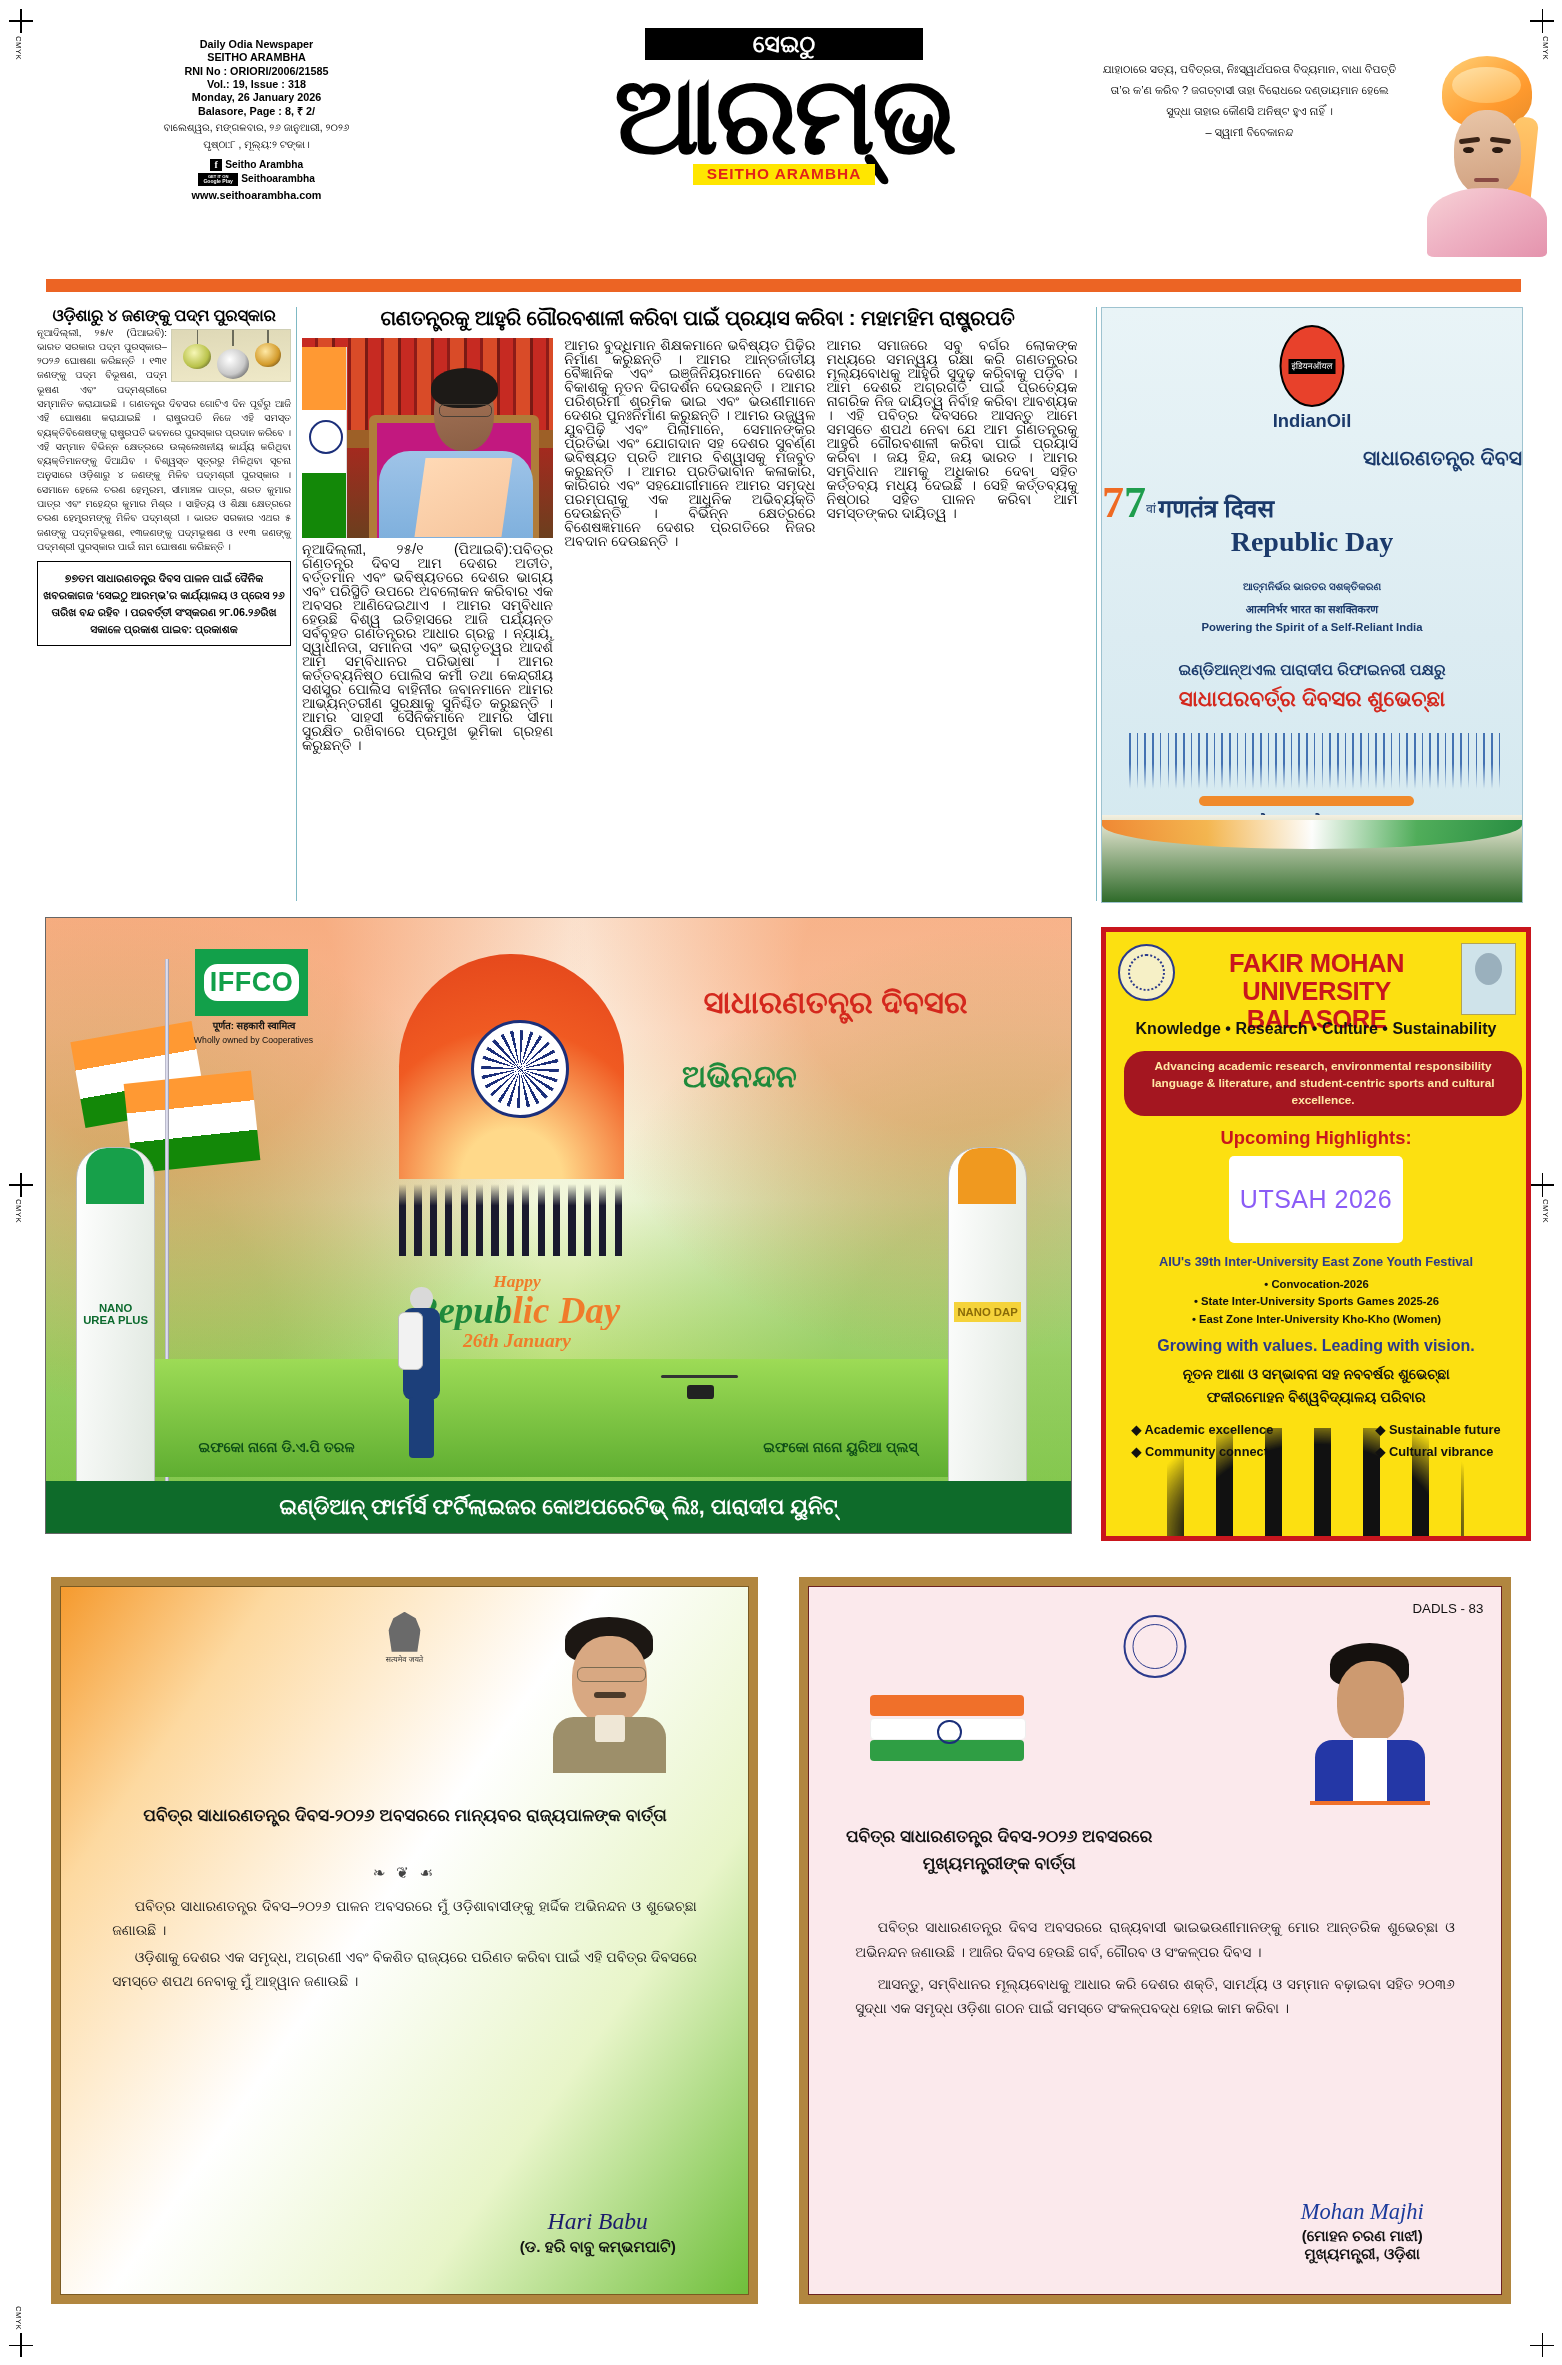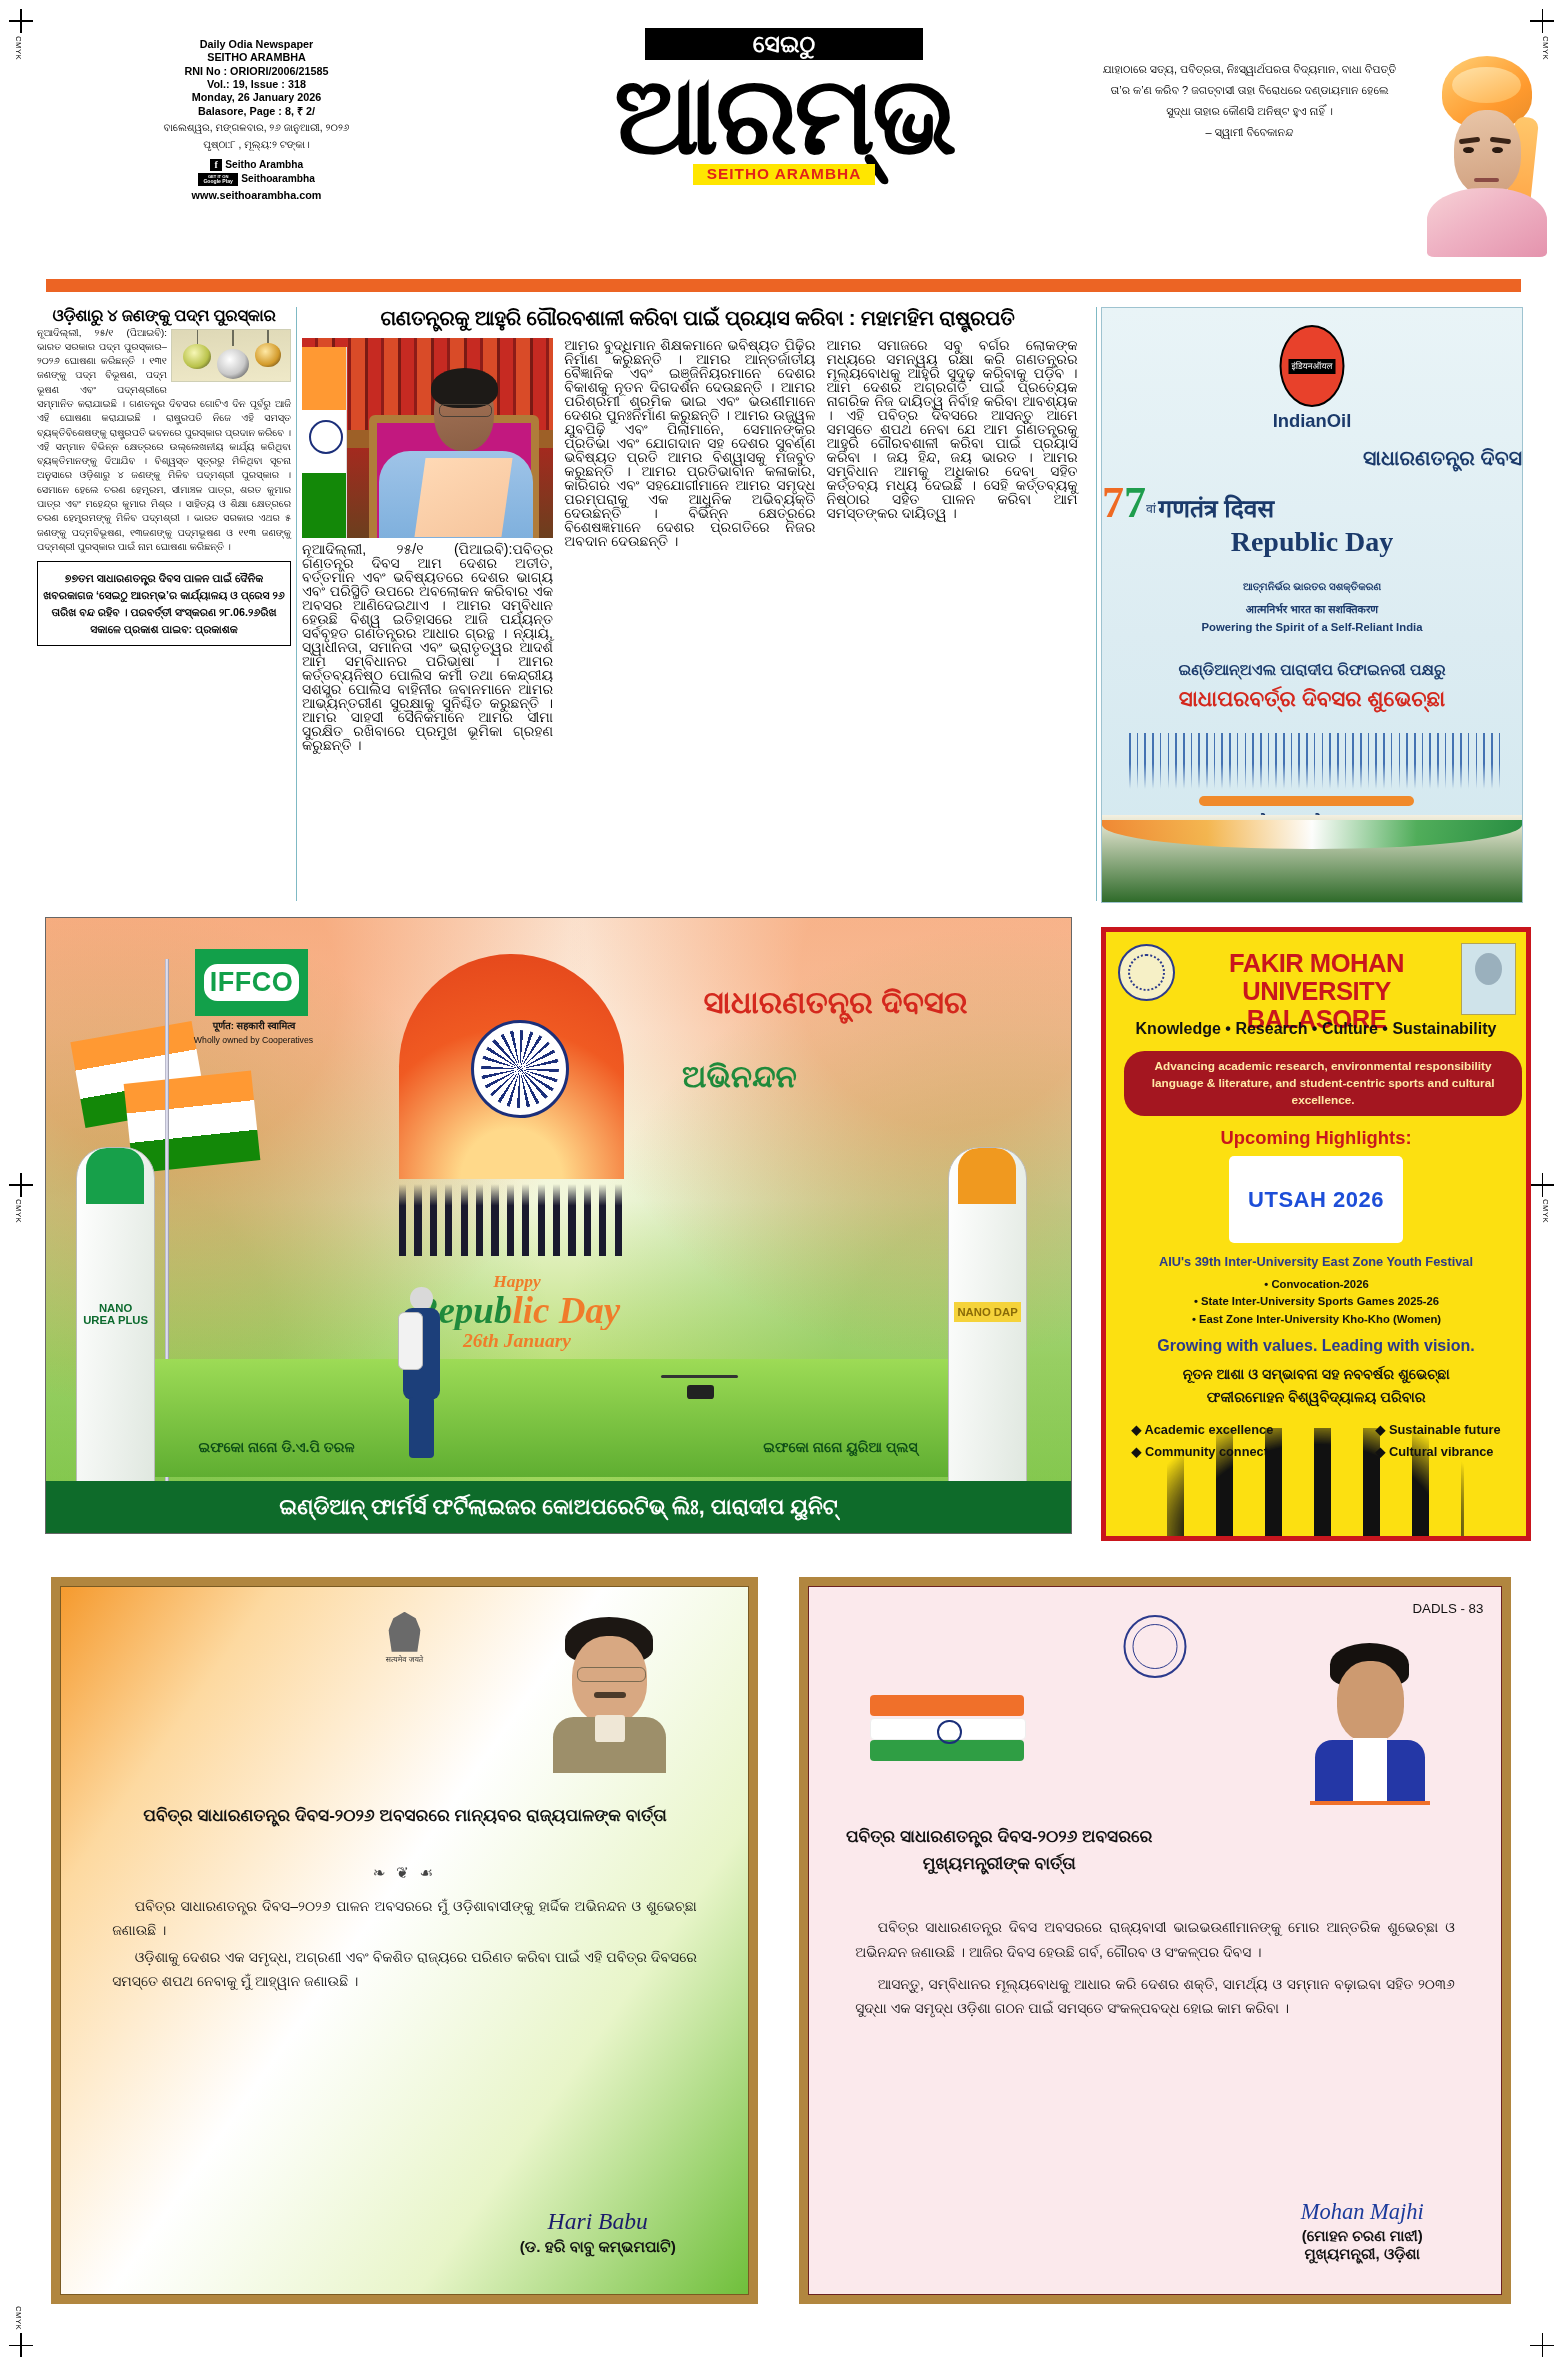--- a/index.html
+++ b/index.html
@@ -204,21 +204,21 @@
   .fmu-port{position:absolute;right:10.2px;top:11.3px;width:53px;height:70px;background:#cfe3ea;border:1.5px solid #b0a35a;}
   .fmu-port::after{content:"";position:absolute;left:13.3px;top:9.2px;width:27px;height:32px;border-radius:50%;background:#9ab0bd;}
   .fmu-t1{position:absolute;left:72px;top:17.4px;width:277px;text-align:center;font-size:25.6px;line-height:28px;
        font-weight:bold;color:#c9161d;font-family:"Liberation Sans",sans-serif;letter-spacing:-0.5px;}
   .fmu-t2{position:absolute;left:0;top:88px;width:100%;text-align:center;font-size:16px;font-weight:bold;color:#111;}
   .fmu-band{position:absolute;left:18.4px;top:119px;width:381px;padding:7.2px 8.2px;background:#a41620;color:#ffe9a6;
        border-radius:20.5px;text-align:center;font-size:11.8px;line-height:17px;font-weight:bold;}
   .fmu-up{position:absolute;left:0;top:195px;width:100%;text-align:center;font-size:18.4px;font-weight:bold;color:#c9161d;}
   .fmu-utsah{position:absolute;left:123px;top:224px;width:174px;height:87px;background:#fff;border-radius:5.1px;
        display:flex;align-items:center;justify-content:center;}
-  .fmu-utsah span{font-size:22px;font-weight:bold;color:#1d4ed8;letter-spacing:0.5px;}
+  .fmu-utsah span{font-size:25px;font-weight:normal;color:#8b5cf6;letter-spacing:0.5px;}
   .fmu-aiu{position:absolute;left:0;top:322px;width:100%;text-align:center;font-size:12.8px;font-weight:bold;color:#2b3a8c;}
   .fmu-list{position:absolute;left:31px;top:344px;width:359px;text-align:center;font-size:11.3px;line-height:17.4px;
        font-weight:bold;color:#111;}
   .fmu-grow{position:absolute;left:0;top:405px;width:100%;text-align:center;font-size:16px;font-weight:bold;color:#2b3a8c;}
   .fmu-od1{position:absolute;left:10.2px;top:431px;width:400px;text-align:center;font-size:14.3px;line-height:22.5px;
        font-weight:bold;color:#111;}
   .fmu-cols{position:absolute;left:25.6px;top:487px;width:369px;display:flex;justify-content:space-between;
        font-size:12.8px;line-height:21.5px;font-weight:bold;color:#111;}
   .fmu-dance{position:absolute;left:61px;bottom:0;width:297px;height:108px;
        background:repeating-linear-gradient(90deg,#111 0 17.4px,transparent 17.4px 49px);

